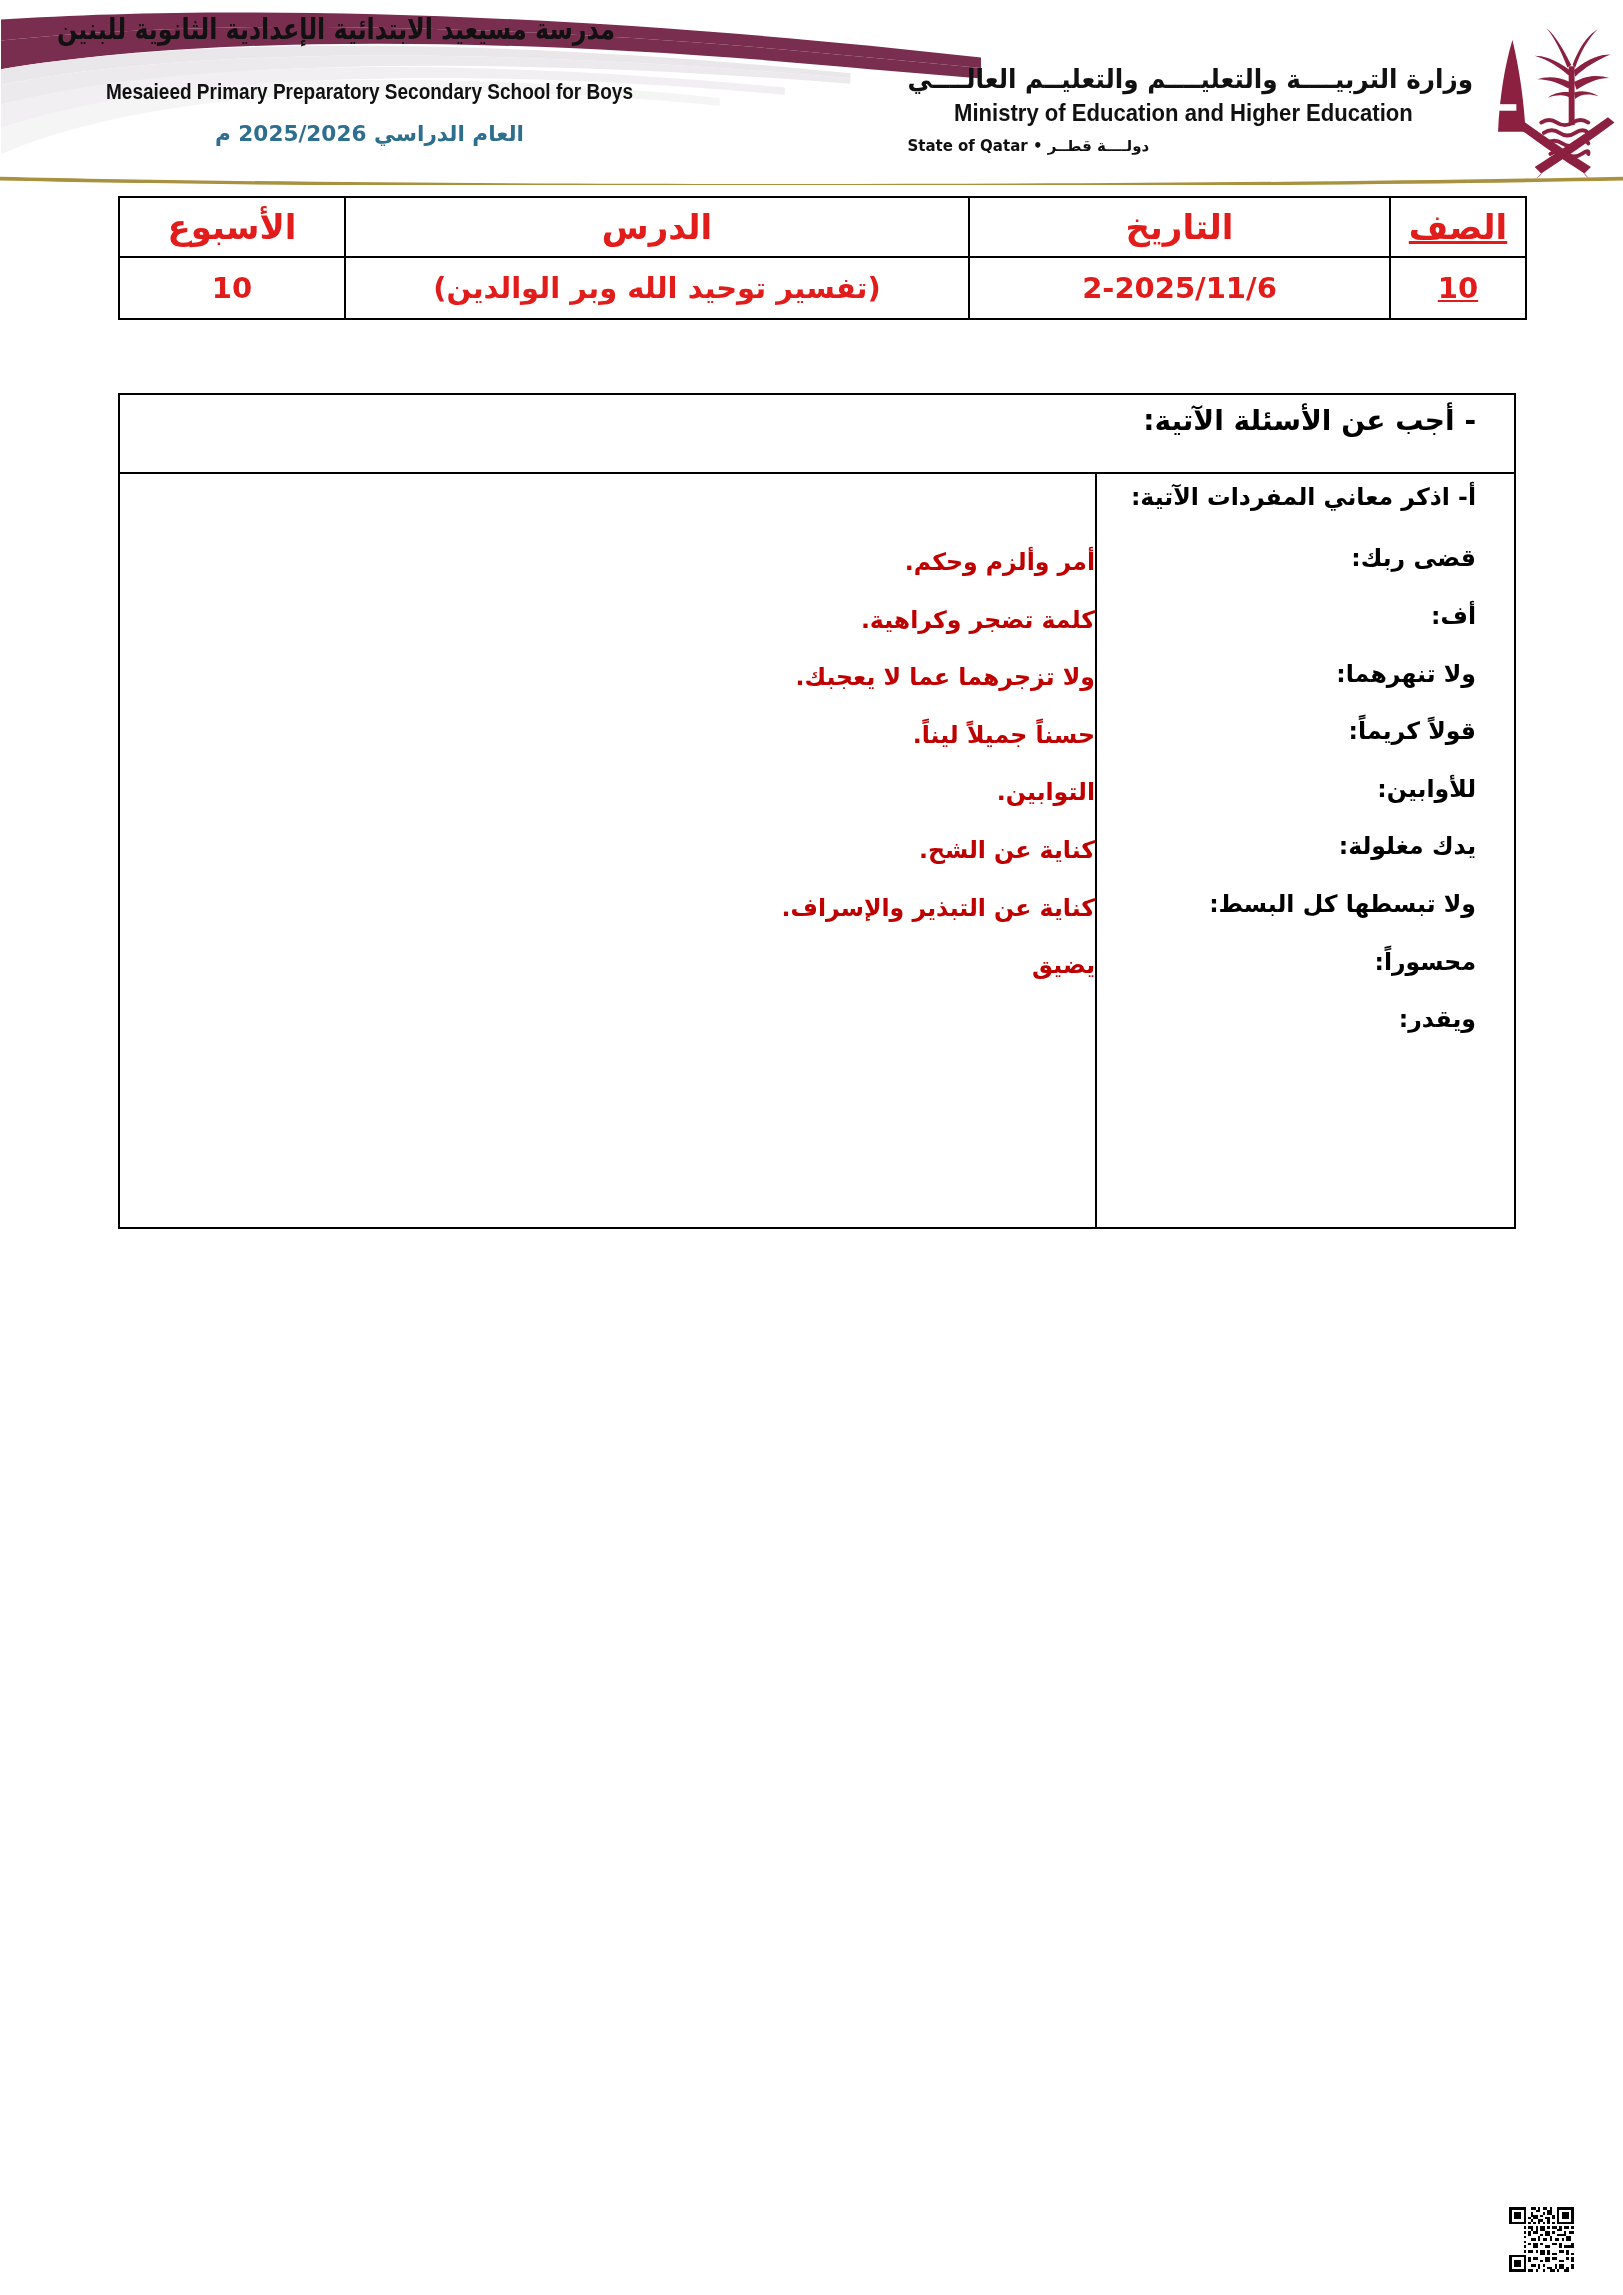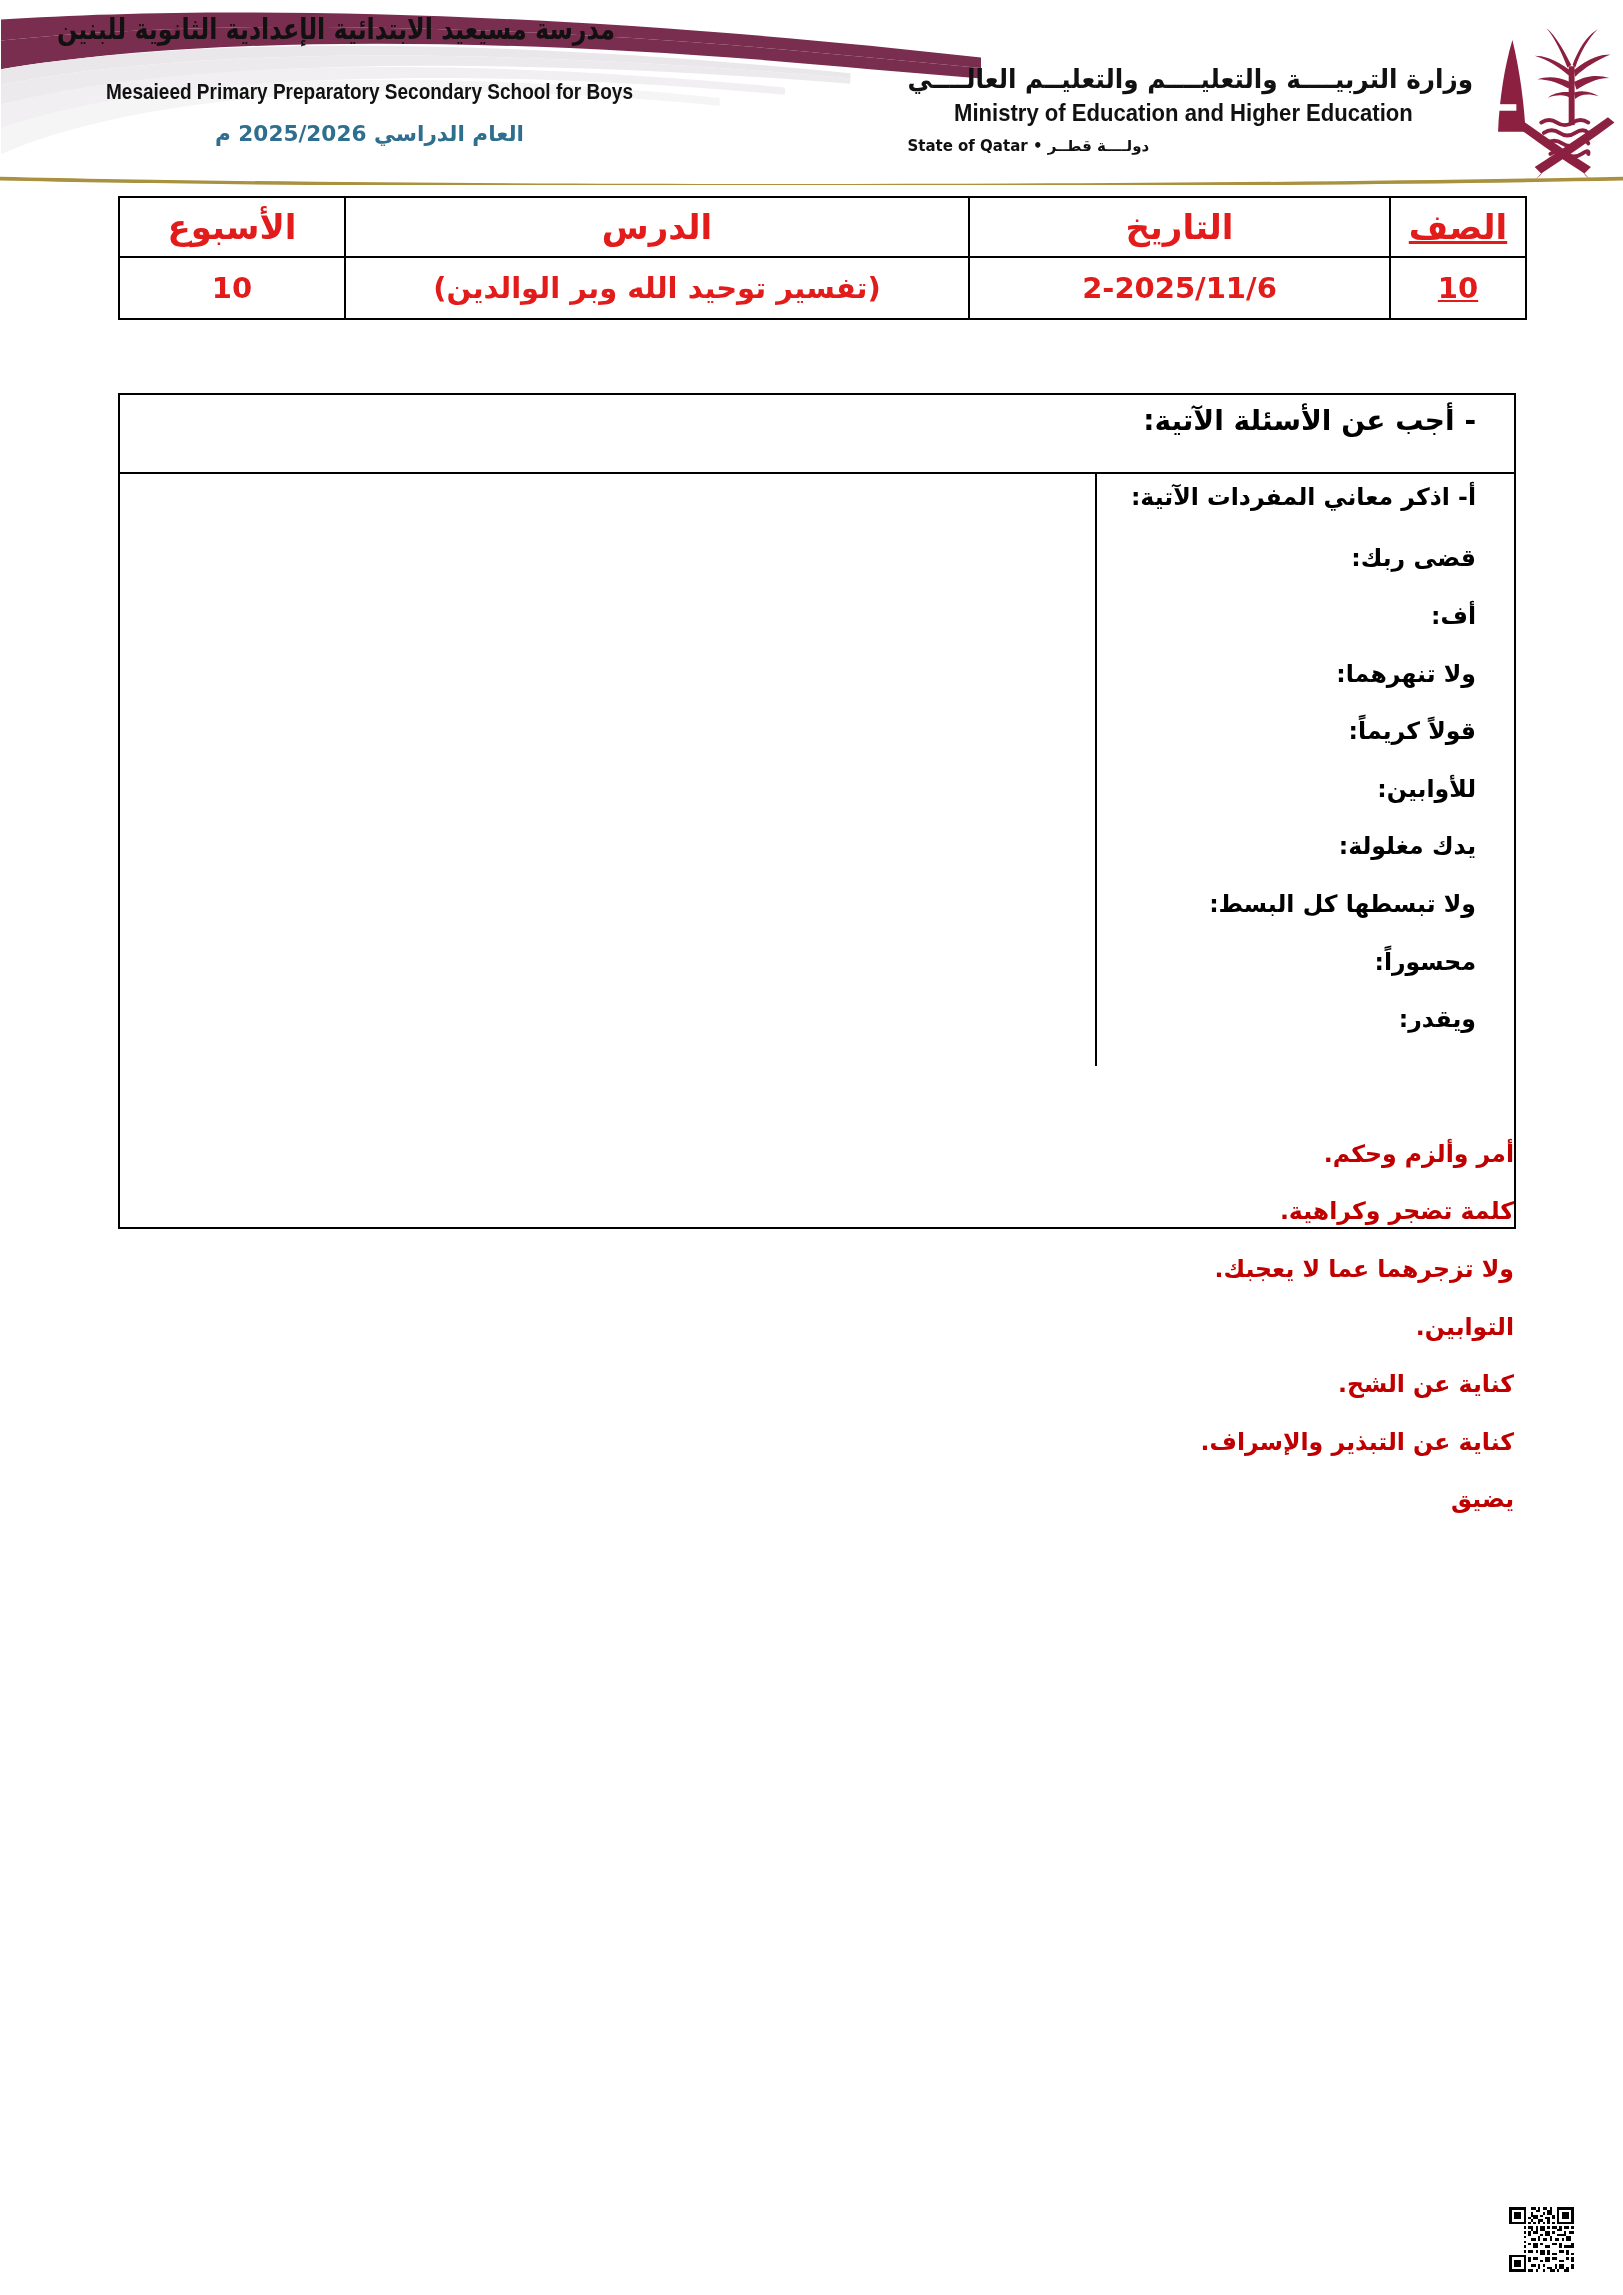--- a/index.html
+++ b/index.html
@@ -203,21 +203,21 @@
     white-space: nowrap;
   }
 
   .two-col {
     position: absolute;
     right: 0;
     top: 79px;
     width: 1394px;
     height: 753px;
     display: flex;
-    flex-direction: column;
+    flex-direction: row;
   }
   .col-terms {
     width: 419px;
     box-sizing: border-box;
     border-left: 2px solid #000000;
     padding: 11.8px 38px 0 6.5px;
     direction: rtl;
     text-align: right;
   }
   .col-answers {
@@ -378,20 +378,21 @@
       <div class="term-item">ولا تبسطها كل البسط:</div>
       <div class="term-item">محسوراً:</div>
       <div class="term-item">ويقدر:</div>
     </div>
 
     <div class="col-answers">
       <div class="answers-inner">
         <div class="answer-item">أمر وألزم وحكم.</div>
         <div class="answer-item">كلمة تضجر وكراهية.</div>
         <div class="answer-item">ولا تزجرهما عما لا يعجبك.</div>
+        <div class="answer-item">حسناً جميلاً ليناً.</div>
         <div class="answer-item">التوابين.</div>
         <div class="answer-item">كناية عن الشح.</div>
         <div class="answer-item">كناية عن التبذير والإسراف.</div>
         <div class="answer-item">يضيق</div>
       </div>
     </div>
 
   </div>
 </div>
 

